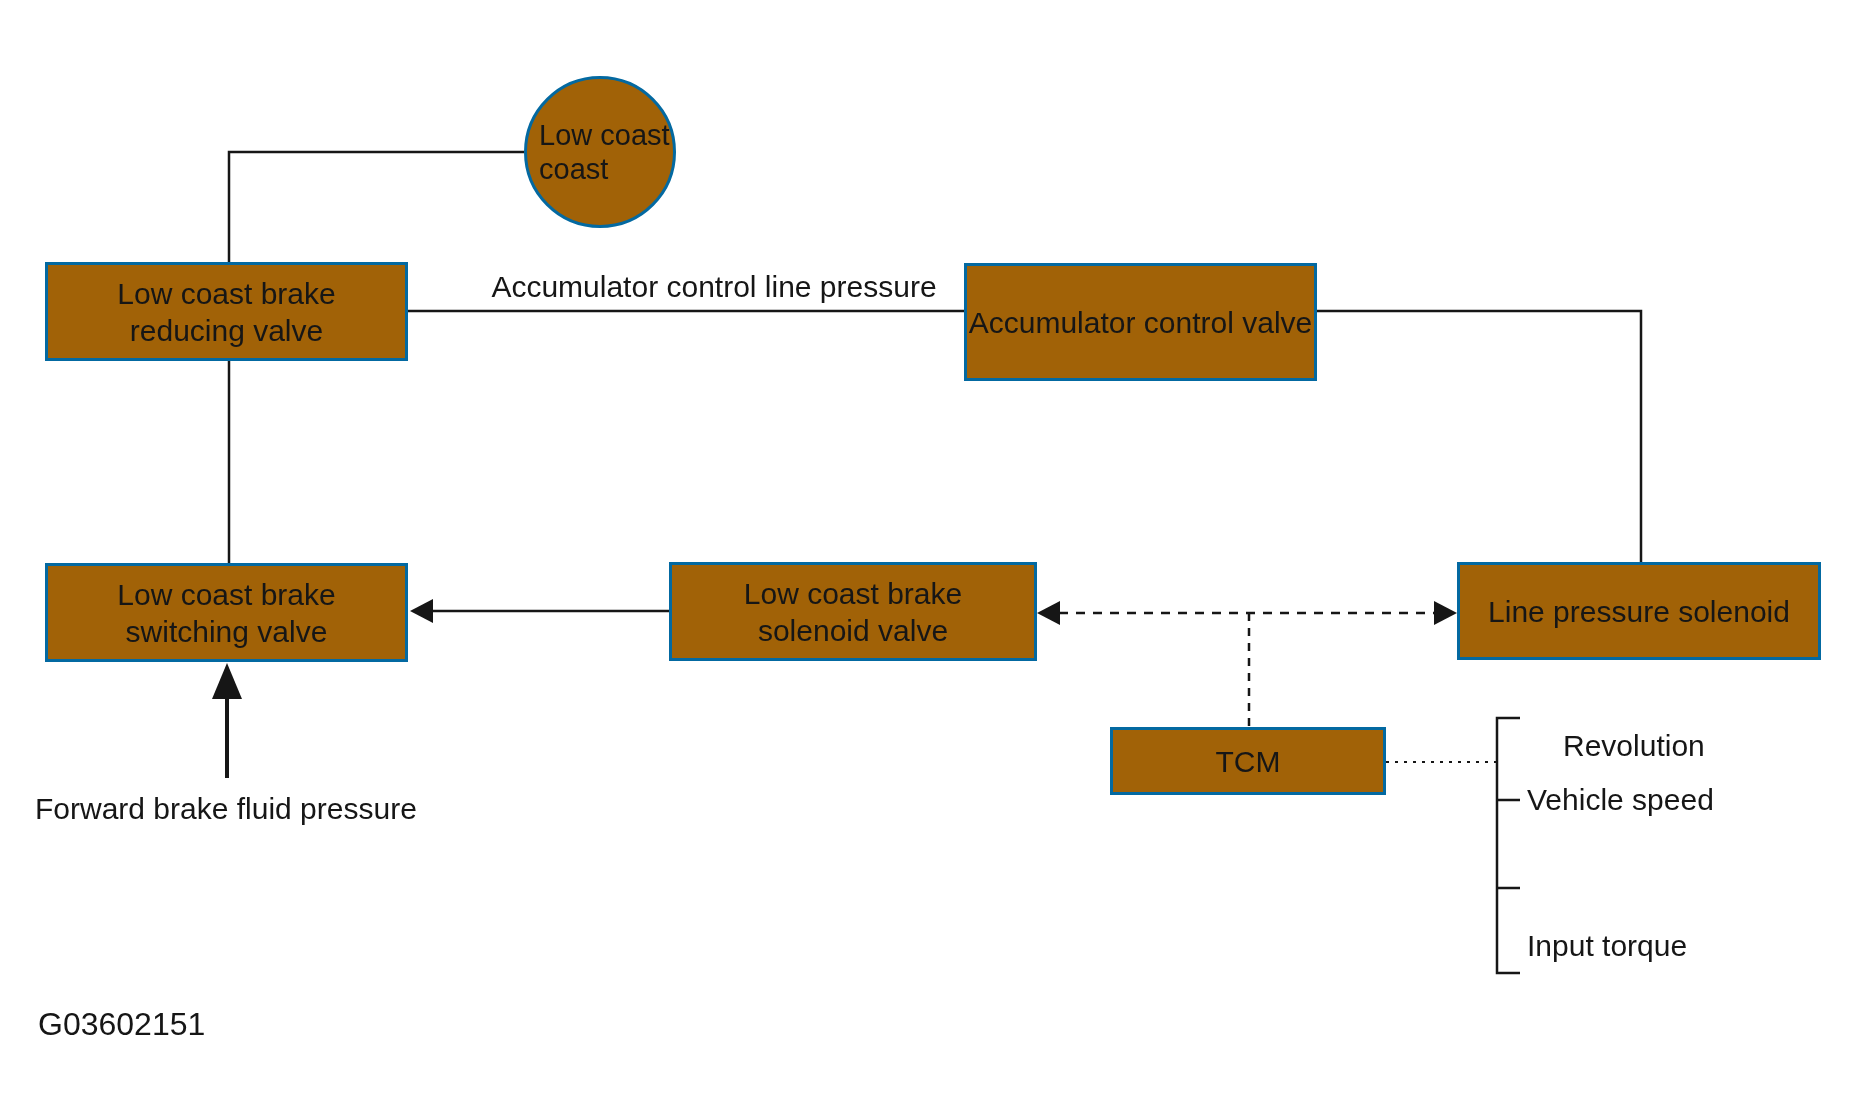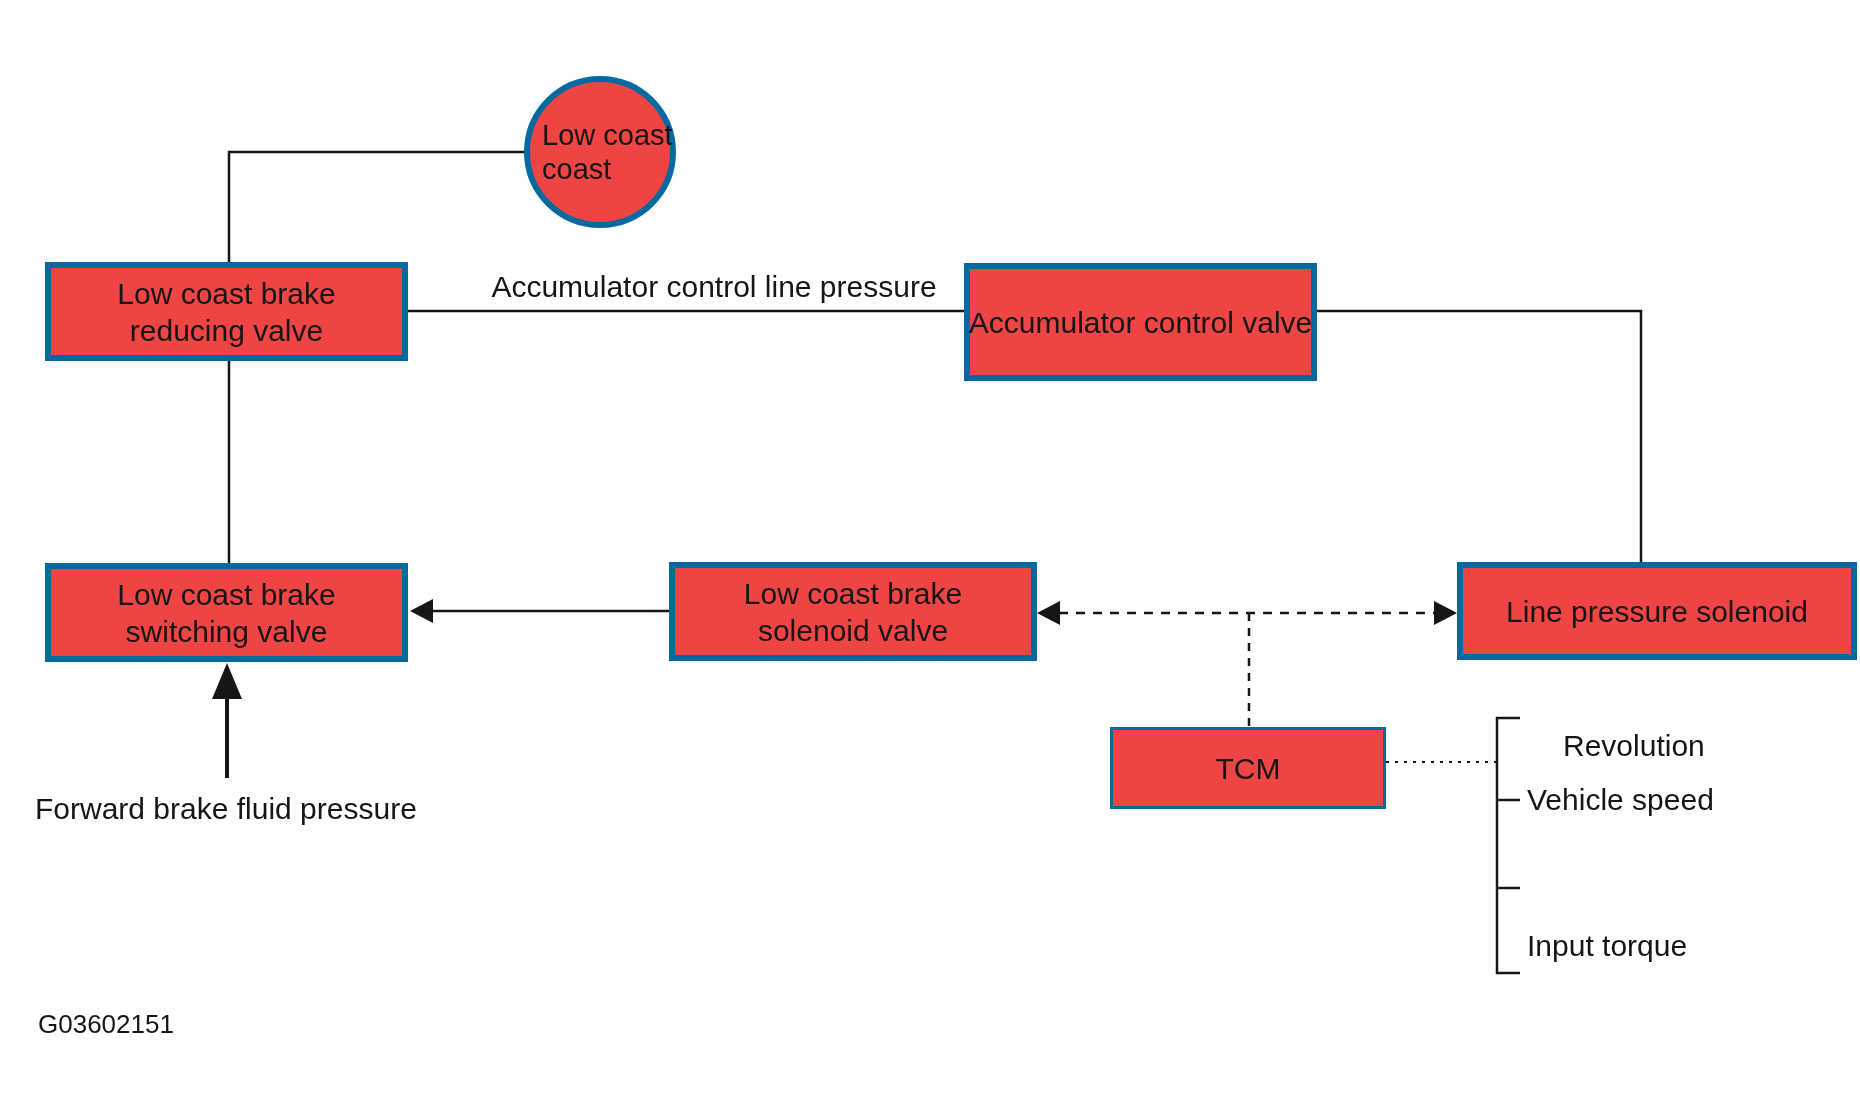--- a/index.html
+++ b/index.html
@@ -17,22 +17,22 @@
     overflow: hidden;
   }
   .wires {
     position: absolute;
     left: 0;
     top: 0;
   }
   .node {
     position: absolute;
     box-sizing: border-box;
-    border: 6px solid #0369a1;
-    background: #ef4444;
+    border: 3px solid #0369a1;
+    background: #a16207;
     display: flex;
     flex-direction: column;
     align-items: center;
     justify-content: center;
     text-align: center;
     font-size: 30px;
     line-height: 37px;
     white-space: nowrap;
   }
   .node-circle {
@@ -49,21 +49,21 @@
     position: absolute;
     font-size: 30px;
     line-height: 36px;
     white-space: nowrap;
   }
   .centered {
     text-align: center;
   }
   .figure-id {
     position: absolute;
-    font-size: 26px;
+    font-size: 32px;
     line-height: 30px;
     white-space: nowrap;
   }
 </style>
 </head>
 <body>
 
 <div id="canvas">
 
   <svg class="wires" width="1860" height="1109" viewBox="0 0 1860 1109" fill="none" stroke="#161616" stroke-width="2.5">
@@ -110,25 +110,25 @@
   <div class="node" style="left:45px; top:563px; width:363px; height:99px;">
     <span>Low coast brake</span>
     <span>switching valve</span>
   </div>
 
   <div class="node" style="left:669px; top:562px; width:368px; height:99px;">
     <span>Low coast brake</span>
     <span>solenoid valve</span>
   </div>
 
-  <div class="node" style="left:1457px; top:562px; width:400px; height:98px;">
+  <div class="node" style="left:1457px; top:562px; width:364px; height:98px;">
     <span>Line pressure solenoid</span>
   </div>
 
-  <div class="node node-tcm" style="left:1110px; top:727px; width:276px; height:82px;">
+  <div class="node node-tcm" style="left:1110px; top:727px; width:276px; height:68px;">
     <span>TCM</span>
   </div>
 
   <div class="edge-label centered" style="left:408px; top:269px; width:612px;">Accumulator control line pressure</div>
 
   <div class="edge-label" style="left:35px; top:791px;">Forward brake fluid pressure</div>
 
   <div class="edge-label" style="left:1527px; top:728px;margin-left:36px;">Revolution</div>
   <div class="edge-label" style="left:1527px; top:782px;">Vehicle speed</div>
   <div class="edge-label" style="left:1527px; top:928px;">Input torque</div>

